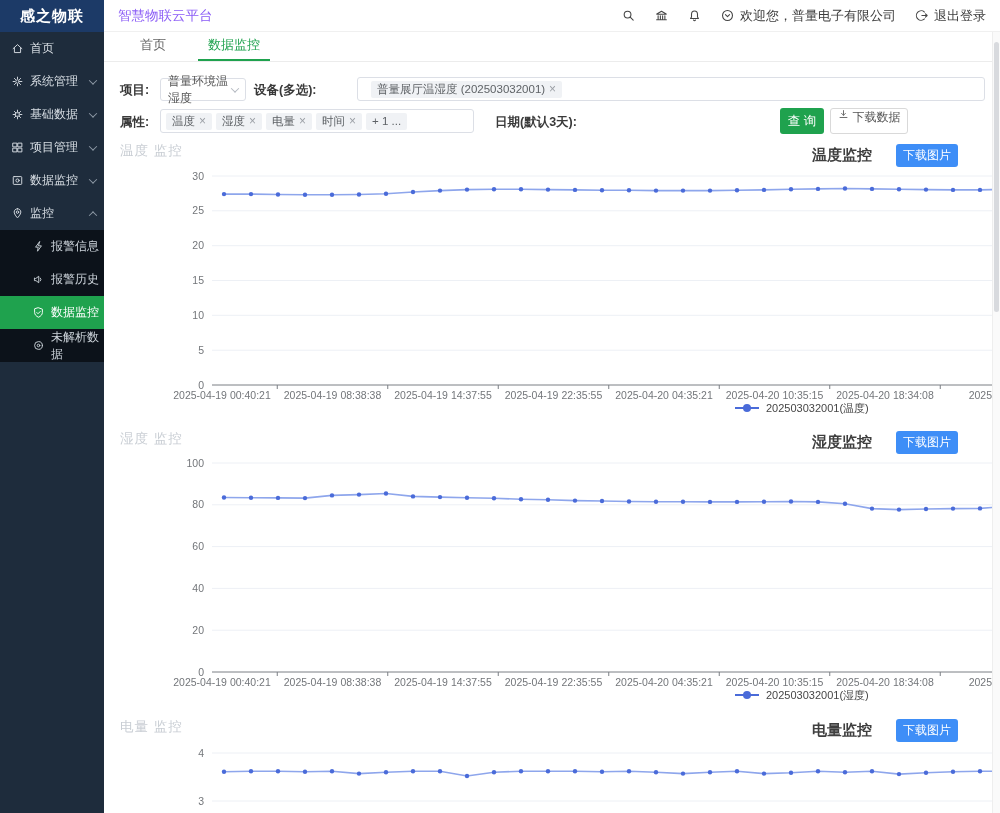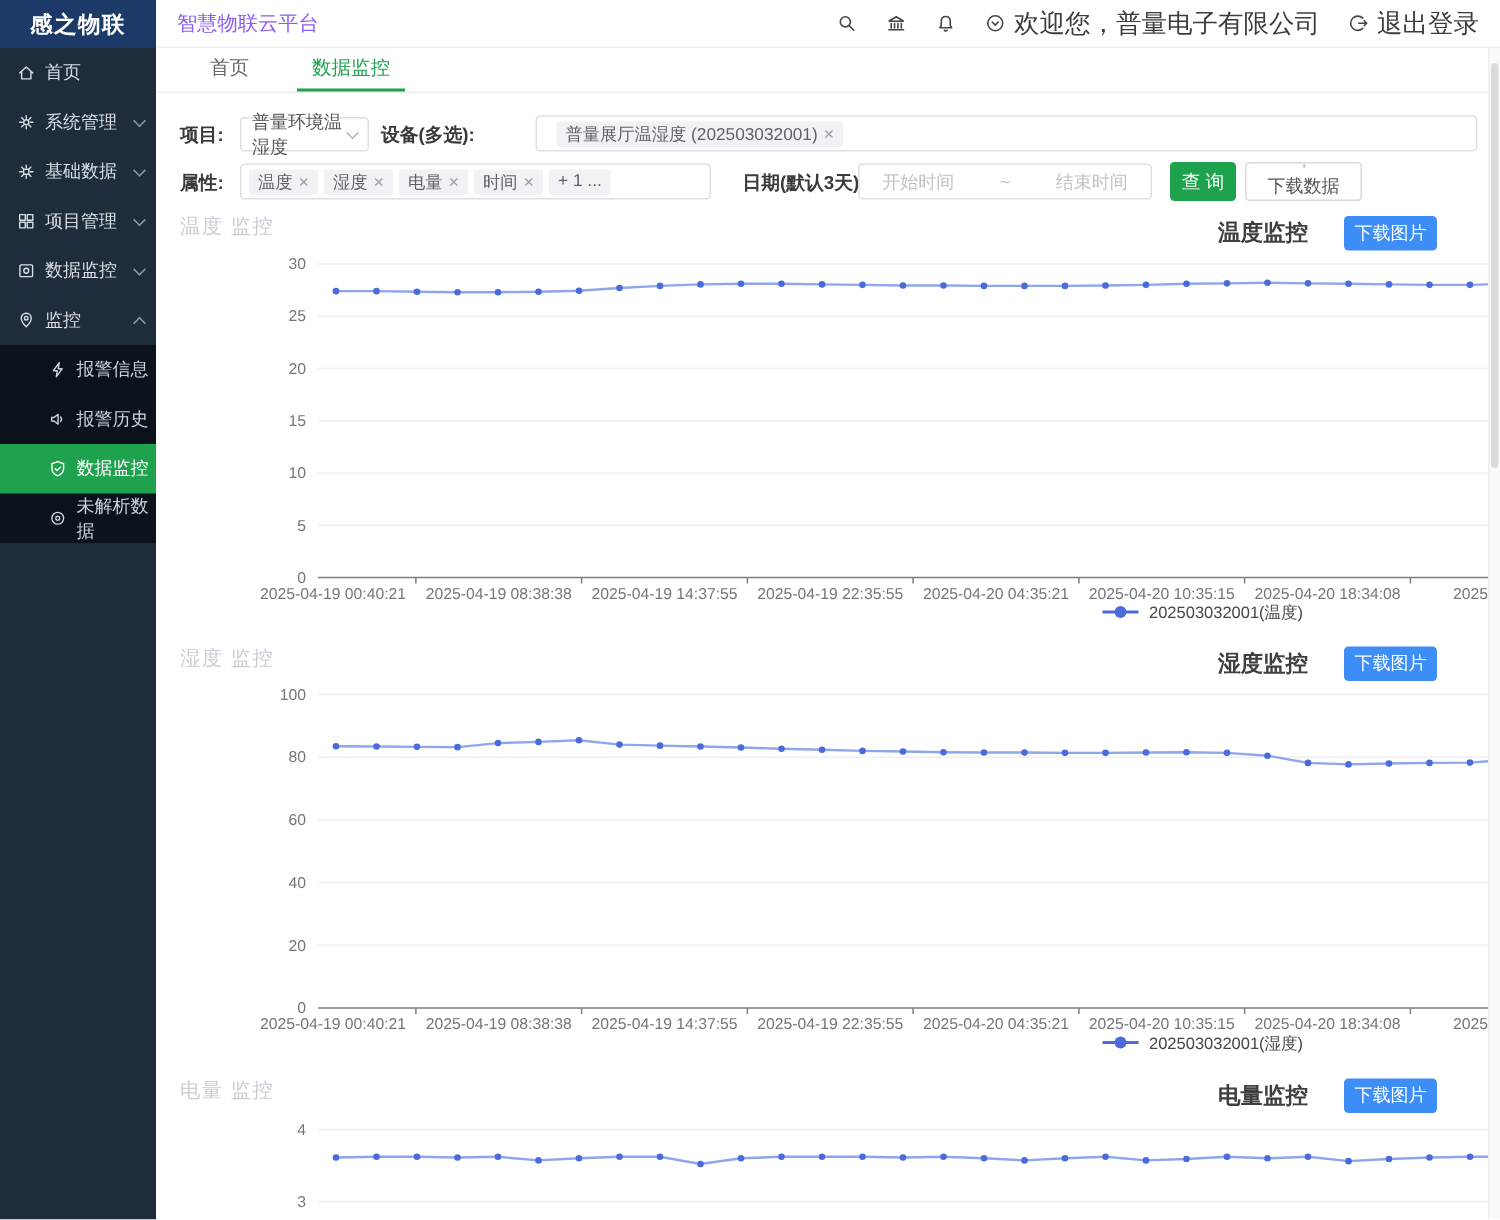--- a/index.html
+++ b/index.html
@@ -24,21 +24,21 @@
   .menu-item .chev{margin-left:auto;}
   .submenu{background:var(--submenu);}
   .submenu-item{height:33px;display:flex;align-items:center;padding-left:32px;color:#ccd3da;
         font-size:12px;gap:6px;cursor:pointer;}
   .submenu-item.active{background:var(--green);color:#fff;}
 
   
   .header{position:absolute;left:104px;top:0;right:0;height:32px;background:#fff;
         border-bottom:1px solid #f0f0f0;display:flex;align-items:center;padding:0 14px;}
   .header-title{font-size:13.5px;color:#8b5cf6;}
-  .header-right{margin-left:auto;display:flex;align-items:center;gap:18px;color:#3c3c3c;font-size:17px;}
+  .header-right{margin-left:auto;display:flex;align-items:center;gap:18px;color:#3c3c3c;font-size:13px;}
   .hicon{width:15px;height:15px;fill:none;stroke:#454545;stroke-width:1.15;stroke-linecap:round;stroke-linejoin:round;display:block;}
   .hgroup{display:flex;align-items:center;gap:5px;cursor:pointer;}
 
   
   .tabbar{position:absolute;left:104px;top:32px;right:8px;height:30px;background:#fff;
         border-bottom:1px solid #ececec;display:flex;align-items:flex-end;padding-left:26px;gap:22px;}
   .tab{font-size:13px;color:#666;padding:0 10px 7px;cursor:pointer;}
   .tab.active{color:var(--green);border-bottom:2px solid var(--green);padding-bottom:5px;}
 
   
@@ -50,21 +50,21 @@
   .device-input{left:253px;top:15px;width:628px;height:24px;padding:0 13px;cursor:text;}
   .attr-input{left:56px;top:47px;width:314px;height:24px;padding:0 5px;gap:4px;cursor:text;}
   .tag{display:inline-flex;align-items:center;background:#f0f2f5;border-radius:2px;color:#5e6266;
        font-size:11.5px;height:17px;padding:0 6px;gap:4px;white-space:nowrap;cursor:default;}
   .tag .x{color:#9ca0a6;font-size:12px;cursor:pointer;line-height:1;}
   .date-input{left:468px;top:47px;width:196px;height:24px;justify-content:space-around;font-size:12px;color:#bfc3c9;cursor:text;}
   .btn-query{position:absolute;left:676px;top:46px;width:44px;height:26px;background:var(--green);color:#fff;
        border:none;border-radius:3px;font-size:12.5px;cursor:pointer;font-family:inherit;}
   .btn-dl-data{position:absolute;left:726px;top:46px;width:78px;height:26px;background:#fff;color:#555;
        border:1px solid #d9d9d9;border-radius:3px;font-size:12px;cursor:pointer;display:flex;
-       align-items:center;justify-content:center;gap:4px;font-family:inherit;flex-direction:column;}
+       align-items:flex-start;justify-content:center;gap:4px;font-family:inherit;}
   .btn-dl-data svg{width:11px;height:11px;fill:none;stroke:#666;stroke-width:1.2;stroke-linecap:round;}
 
   .watermark{position:absolute;left:16px;font-size:13.5px;color:#c9ced4;letter-spacing:1px;}
   .chart-title{position:absolute;right:120px;font-size:15px;font-weight:bold;color:#3f3f3f;}
   .btn-dl-img{position:absolute;right:34px;width:62px;height:23px;background:var(--blue);color:#fff;
        border:none;border-radius:3px;font-size:12px;cursor:pointer;font-family:inherit;}
   .chart-svg{position:absolute;left:0;width:888px;height:245px;}
   .chart-svg text{font-family:inherit;}
   .tick{font-size:10.5px;fill:#73767a;}
   .legend-text{font-size:11px;fill:#464646;}
@@ -226,25 +226,20 @@
           <span>电量</span>
           <span class="x">×</span>
         </span>
       <span class="tag">
           <span>时间</span>
           <span class="x">×</span>
         </span>
       <span class="tag">+ 1 ...</span>
     </div>
     <span class="f-label" style="left:391px;top:48px">日期(默认3天):</span>
-    <div class="box date-input">
-      <span>开始时间</span>
-      <span>~</span>
-      <span>结束时间</span>
-    </div>
     <button class="btn-query">查 询</button>
     <button class="btn-dl-data">
       <svg viewBox="0 0 14 14">
           <path d="M7 2v6M4.6 5.6 7 8l2.4-2.4M2.6 10.8h8.8"></path>
         </svg>
       <span>下载数据</span>
     </button>
 
     <span class="watermark" style="top:80px">温度 监控</span>
     <span class="chart-title" style="top:84px">温度监控</span>

